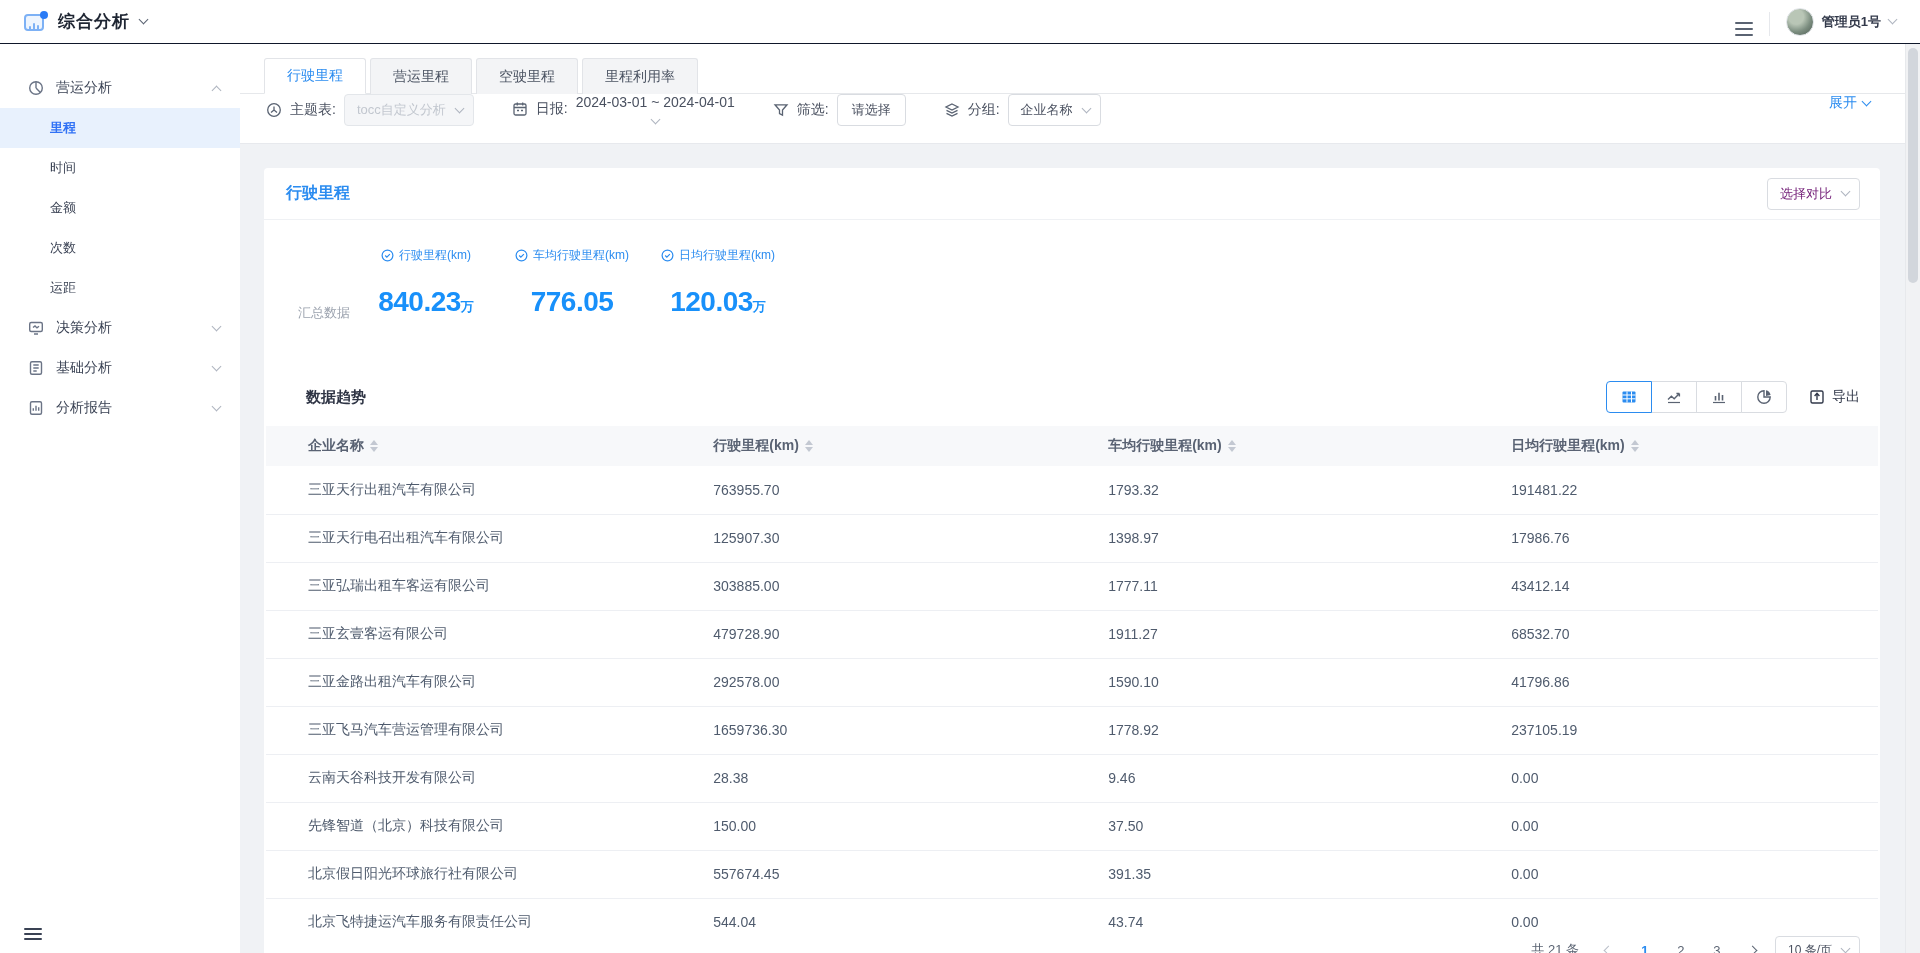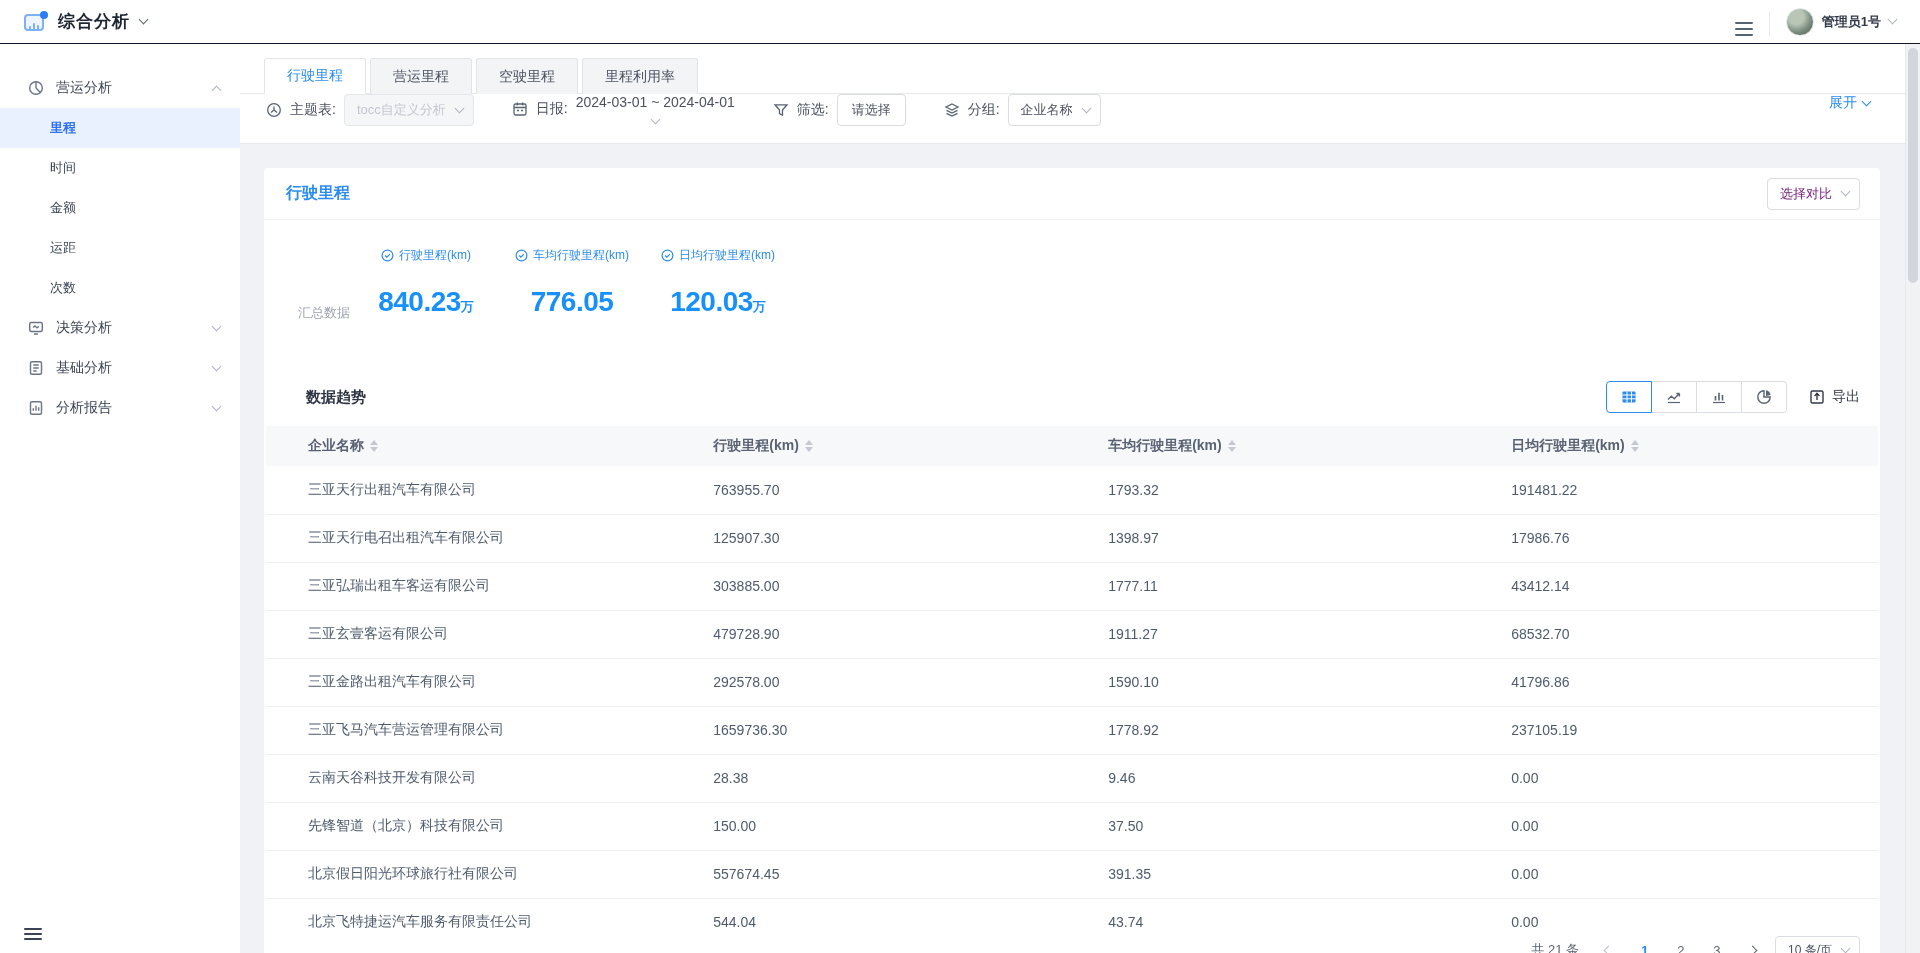--- a/index.html
+++ b/index.html
@@ -169,24 +169,24 @@
     <div class="side-child active">
       <span>里程</span>
     </div>
     <div class="side-child">
       <span>时间</span>
     </div>
     <div class="side-child">
       <span>金额</span>
     </div>
     <div class="side-child">
+      <span>次数</span>
+    </div>
+    <div class="side-child">
       <span>运距</span>
-    </div>
-    <div class="side-child">
-      <span>次数</span>
     </div>
     <div class="side-group">
       <span class="g-icon">
         <svg width="16" height="16" viewBox="0 0 16 16" fill="none" stroke="#6b7486" stroke-width="1.4">
           <rect x="1.7" y="2.5" width="12.6" height="9" rx="1.5"></rect>
             <path d="M5 7.5l2-1.6 2 2 2-1.6M6 14h4"></path>
         </svg>
         </span>
       <span class="g-label">决策分析</span>
       <span class="chev light"></span>

